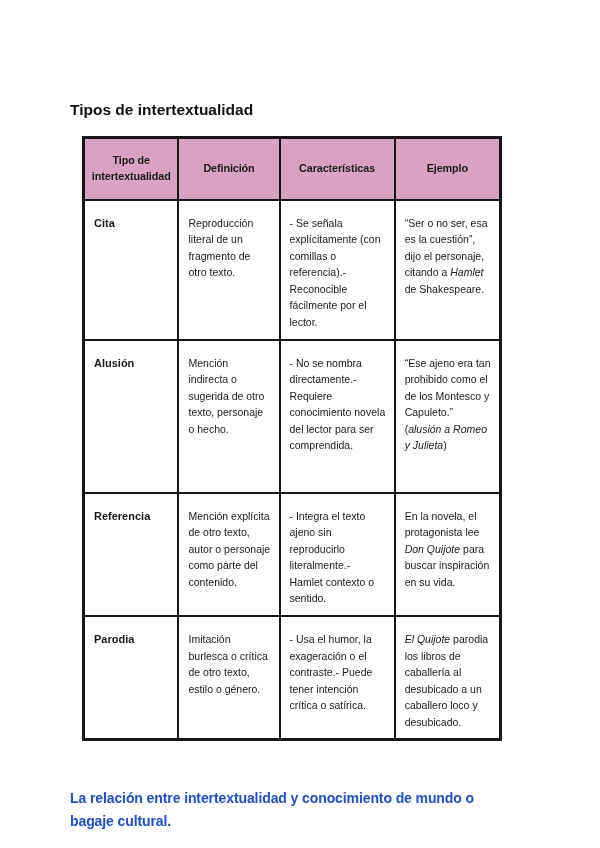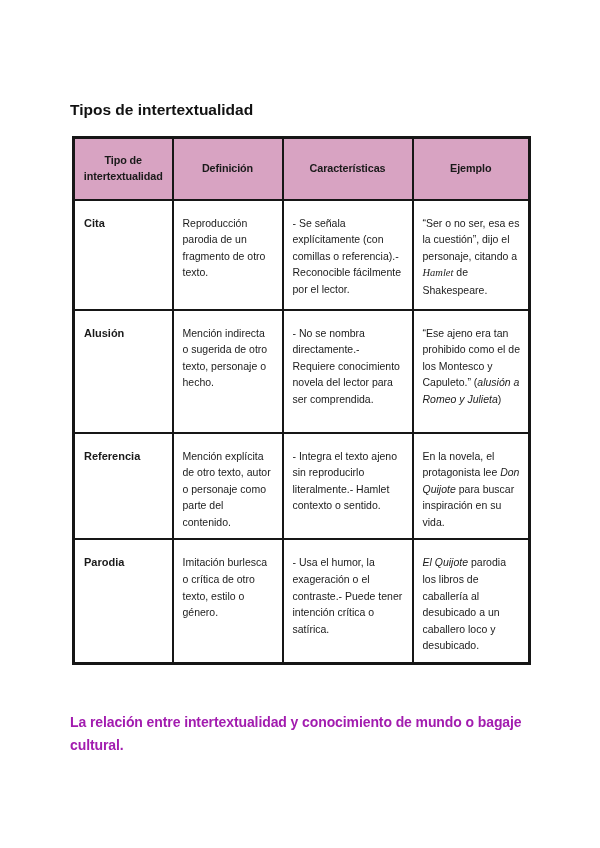--- a/index.html
+++ b/index.html
@@ -11,32 +11,32 @@
     width: 600px;
     height: 848px;
     overflow: hidden;
     font-family: "Liberation Sans", sans-serif;
     color: #1a1a1a;
   }
   .page {
     box-sizing: border-box;
     width: 600px;
     height: 848px;
-    padding: 101px 68px 0 70px;
+    padding: 101px 98px 0 70px;
   }
   .doc-title {
     font-size: 15.5px;
     font-weight: 700;
     margin: 0 0 17px 0;
     color: #111111;
   }
   table.intertext-table {
     border-collapse: collapse;
     table-layout: fixed;
-    margin-left: 2px;
+    margin-left: 12px;
     border: 3px solid var(--border-color, #161616);
   }
   table.intertext-table th,
   table.intertext-table td {
     border: 2px solid var(--border-color, #161616);
     box-sizing: border-box;
   }
   th.header-cell {
     background: var(--header-bg, #d8a3c2);
     font-weight: 700;
@@ -52,29 +52,29 @@
     vertical-align: top;
     font-size: 10.5px;
     line-height: 1.58;
     padding: 14px 8px 8px 9px;
   }
   td.tipo-cell {
     font-weight: 700;
     font-size: 11px;
   }
   tr.row-1 td { height: 110px; }
-  tr.row-2 td { height: 123px; }
+  tr.row-2 td { height: 153px; }
   tr.row-3 td { height: 104px; }
   tr.row-4 td { height: 107px; }
   .closing-text {
     font-size: 14px;
     font-weight: 600;
     line-height: 1.62;
     margin: 46px 0 8px 0;
-    color: #a21caf;
+    color: #1d4ed8;
     letter-spacing: -0.1px;
   }
 </style>
 </head>
 <body>
 
 <div class="page">
 
   <h1 class="doc-title">Tipos de intertextualidad</h1>
 
@@ -89,23 +89,23 @@
       <tr>
         <th class="header-cell">Tipo de intertextualidad</th>
         <th class="header-cell">Definición</th>
         <th class="header-cell">Características</th>
         <th class="header-cell">Ejemplo</th>
       </tr>
     </thead>
     <tbody>
       <tr class="row-1">
         <td class="body-cell tipo-cell">Cita</td>
-        <td class="body-cell">Reproducción parodia de un fragmento de otro texto.</td>
+        <td class="body-cell">Reproducción literal de un fragmento de otro texto.</td>
         <td class="body-cell">- Se señala explícitamente (con comillas o referencia).- Reconocible fácilmente por el lector.</td>
-        <td class="body-cell"><span>“Ser o no ser, esa es la cuestión”, dijo el personaje, citando a </span><span style="font-style: italic; font-family: Liberation Serif, serif;">Hamlet</span><span> de Shakespeare.</span></td>
+        <td class="body-cell"><span>“Ser o no ser, esa es la cuestión”, dijo el personaje, citando a </span><span style="font-style: italic;">Hamlet</span><span> de Shakespeare.</span></td>
       </tr>
       <tr class="row-2">
         <td class="body-cell tipo-cell">Alusión</td>
         <td class="body-cell">Mención indirecta o sugerida de otro texto, personaje o hecho.</td>
         <td class="body-cell">- No se nombra directamente.- Requiere conocimiento novela del lector para ser comprendida.</td>
         <td class="body-cell"><span>“Ese ajeno era tan prohibido como el de los Montesco y Capuleto.” (</span><span style="font-style: italic;">alusión a Romeo y Julieta</span><span>)</span></td>
       </tr>
       <tr class="row-3">
         <td class="body-cell tipo-cell">Referencia</td>
         <td class="body-cell">Mención explícita de otro texto, autor o personaje como parte del contenido.</td>

